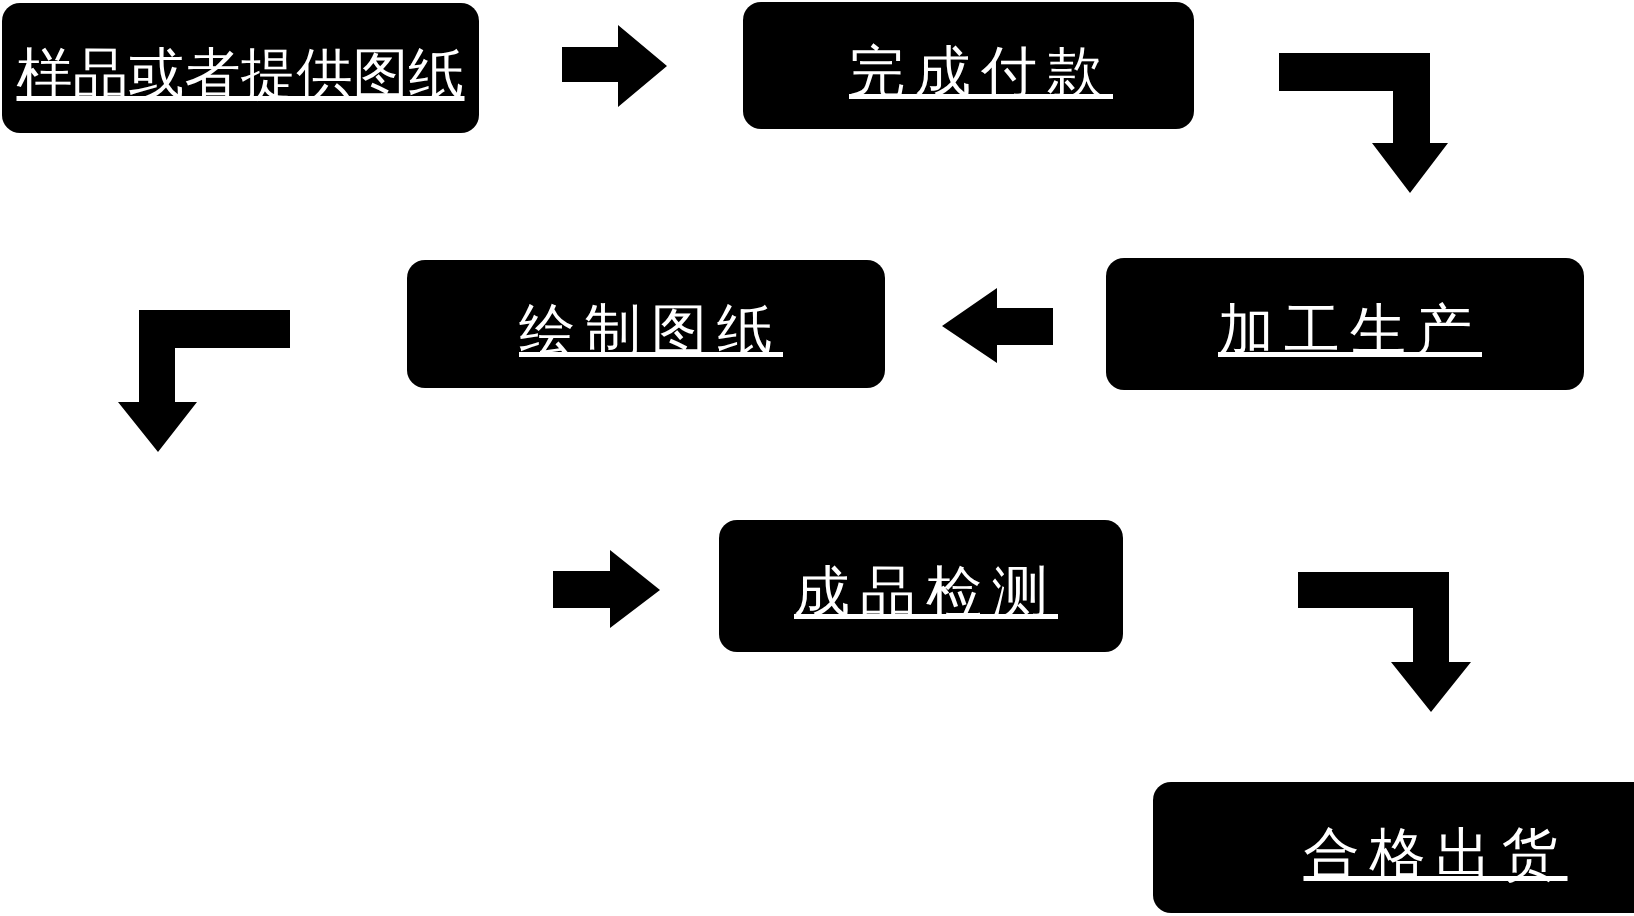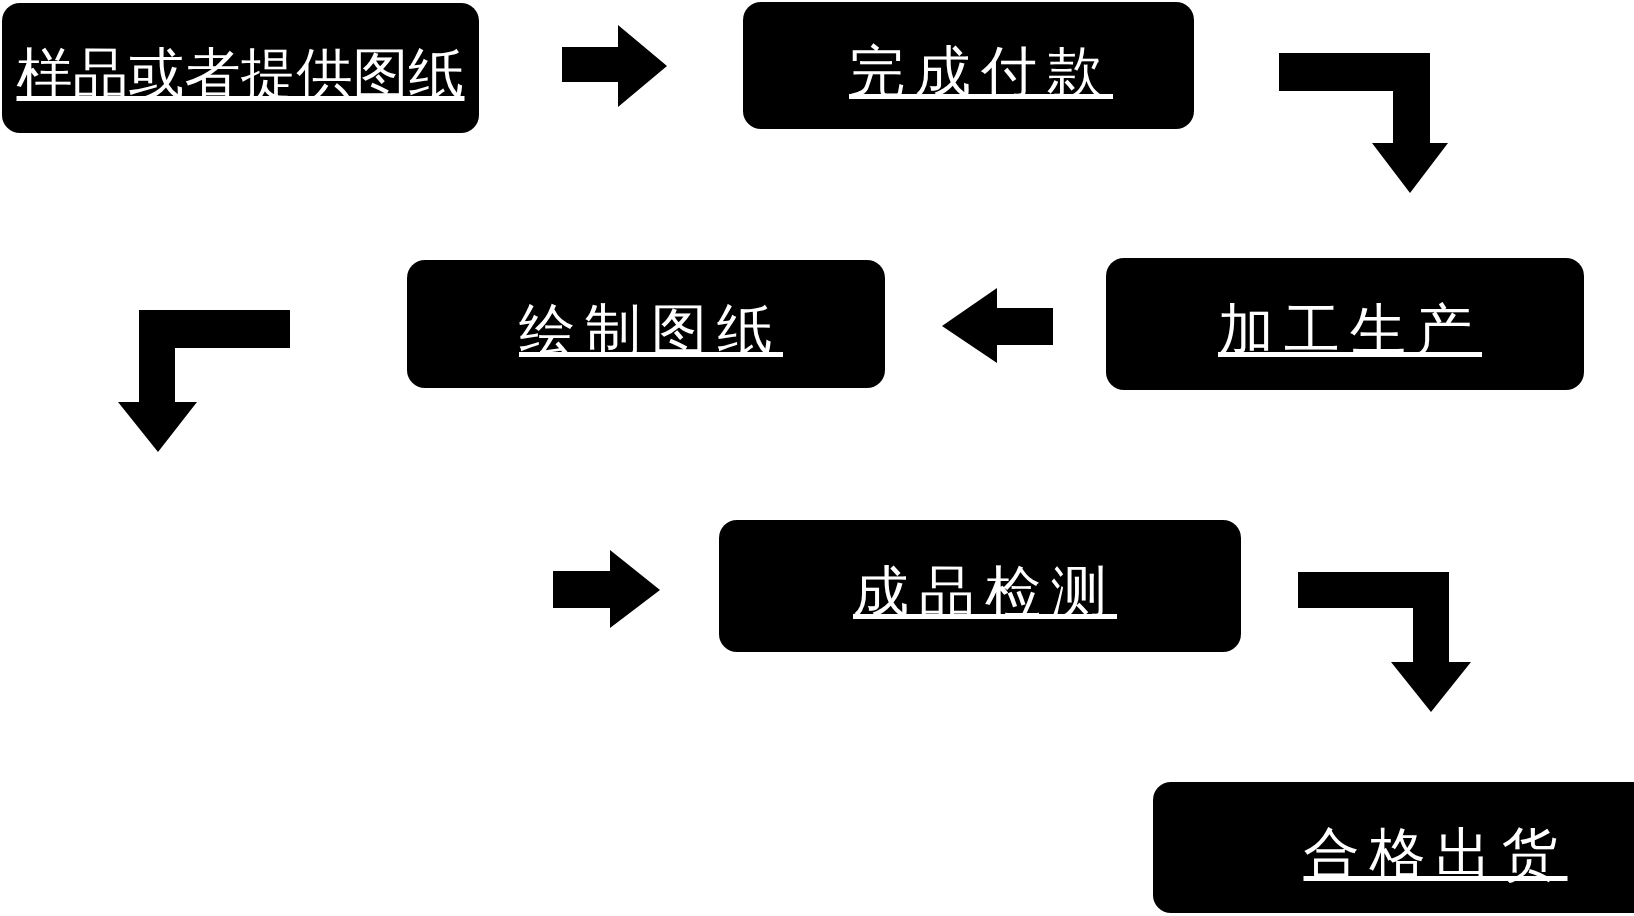--- a/index.html
+++ b/index.html
@@ -34,21 +34,21 @@
   .node .label.spaced {
     letter-spacing: 10px;
     padding-left: 10px; 
   }
   
   .n-sample     { left: 2px;    top: 3px;   width: 477px; height: 130px; }
   .n-payment    { left: 743px;  top: 2px;   width: 436px; height: 127px; padding-left: 15px; }
   .n-confirm    { left: 407px;  top: 260px; width: 478px; height: 128px; }
   .n-draw       { left: 1106px; top: 258px; width: 478px; height: 132px; }
   .n-production { left: 2px;    top: 524px; width: 480px; height: 130px; }
-  .n-inspection { left: 719px;  top: 520px; width: 522px; height: 132px; }
+  .n-inspection { left: 719px;  top: 520px; width: 404px; height: 132px; }
   .n-shipment   { left: 1153px; top: 782px; width: 475px; height: 131px; padding-left: 40px; }
   .arrow-layer {
     position: absolute;
     left: 0;
     top: 0;
     width: 1634px;
     height: 916px;
     pointer-events: none;
   }
 </style>

